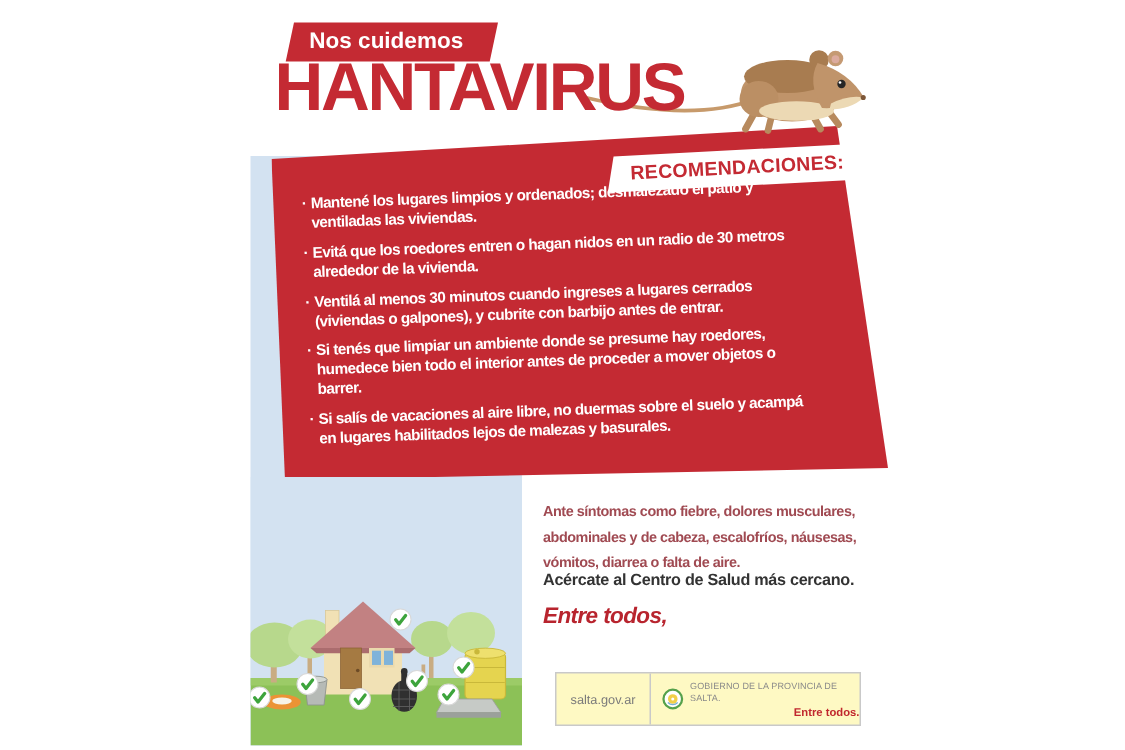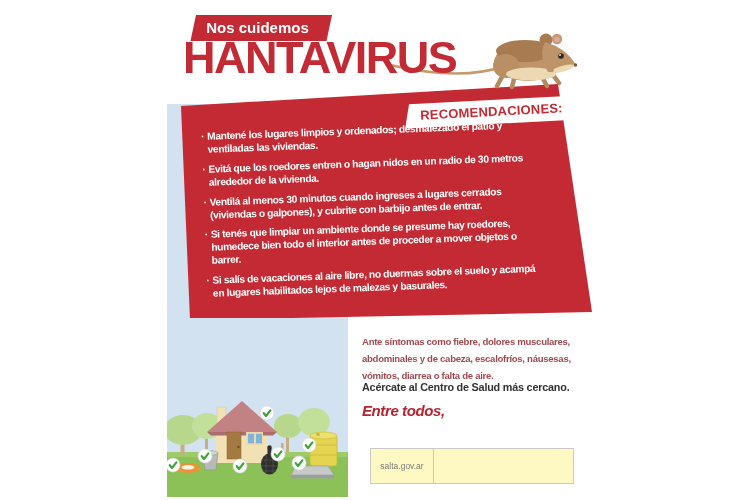--- a/index.html
+++ b/index.html
@@ -121,20 +121,32 @@
   <div class="symptoms">Ante síntomas como fiebre, dolores musculares,
 abdominales y de cabeza, escalofríos, náusesas,
 vómitos, diarrea o falta de aire.</div>
   <div class="cta">Acércate al Centro de Salud más cercano.</div>
   <div class="slogan1">Entre todos,</div>
 
   <div class="footer-bar">
     <div class="footer-left">
       <span>salta.gov.ar</span>
     </div>
+    <div class="footer-right">
+      <svg width="16" height="16" viewBox="0 0 16 16">
+        <circle cx="8" cy="8" r="6.6" fill="#ffffff" stroke="#56a14b" stroke-width="1.6"></circle>
+        <circle cx="8" cy="8" r="3.4" fill="#f2cf4a"></circle>
+        <circle cx="8" cy="8" r="1.1" fill="#ffffff"></circle>
+        <path d="M4.5,10.5 A5,5 0 0 0 11.5,10.5" fill="none" stroke="#7ab0d4" stroke-width="0.9"></path>
+      </svg>
+      <div class="footer-texts">
+        <span class="gov-line">GOBIERNO DE LA PROVINCIA DE SALTA.</span>
+        <span class="motto-line">Entre todos.</span>
+      </div>
+    </div>
   </div>
 
   <svg class="yard" width="181" height="179" viewBox="0 0 181 179">
 
     <rect x="0" y="0" width="181" height="179" fill="#d3e2f1"></rect>
     <rect x="0" y="134" width="181" height="45" fill="#8cc157"></rect>
     <rect x="0" y="134" width="181" height="5" fill="#9ccb67"></rect>
 
     <g>
       <rect x="13.5" y="120" width="4" height="17" fill="#c9ac82"></rect>

